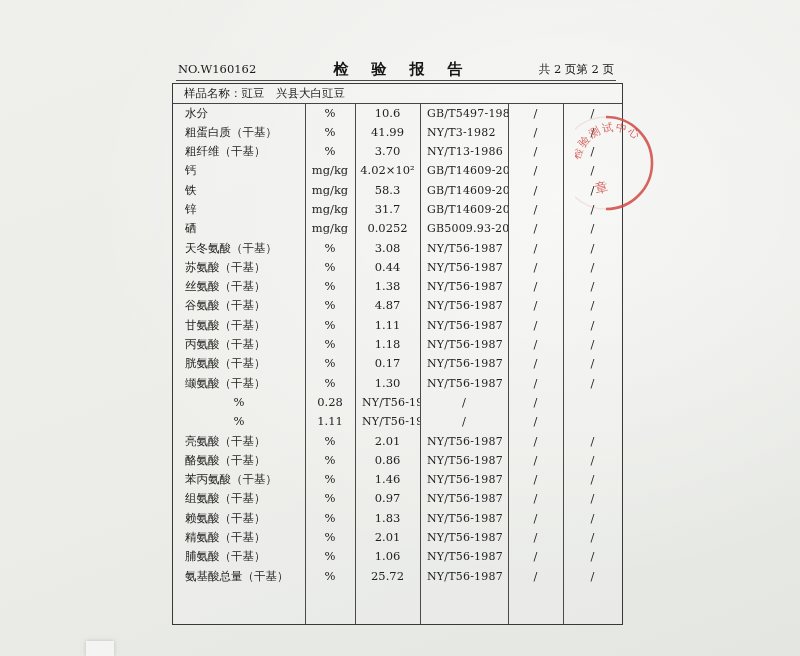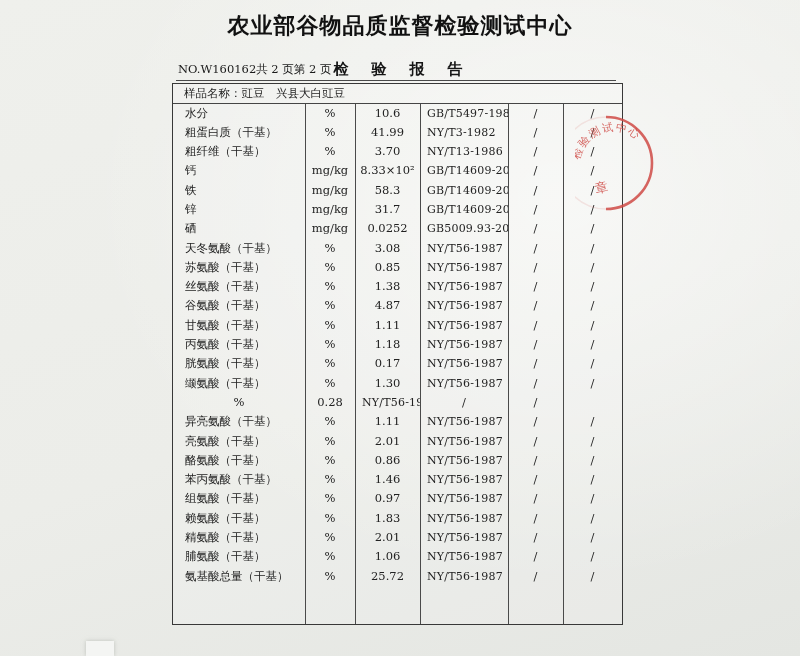--- a/index.html
+++ b/index.html
@@ -20,21 +20,21 @@
     text-align:center;font-size:22px;font-weight:bold;
     letter-spacing:1px;color:#111;
   }
   .doc-subtitle{
     position:absolute;top:60px;left:0;width:100%;
     text-align:center;font-size:15px;font-weight:bold;
     letter-spacing:4px;color:#151515;
   }
   .meta{
     position:absolute;top:62px;left:178px;width:436px;
-    display:flex;
+    display:flex;justify-content:space-between;
     font-size:11.5px;color:#1a1a1a;
   }
   .meta-rule{
     position:absolute;top:80px;left:176px;width:440px;height:0;
     border-top:1px solid #4a4a4a;
   }
   .report-table{
     position:absolute;top:83px;left:172px;width:451px;height:542px;
     border:1.5px solid #383838;
     box-sizing:border-box;
@@ -76,21 +76,20 @@
     position:absolute;left:86px;top:641px;width:28px;height:15px;
     background:rgba(255,255,255,0.5);
     box-shadow:0 0 4px rgba(160,165,158,0.6);
   }
 </style>
 </head>
 <body>
 
 <div class="page">
 
-  <div class="doc-title">农业部谷物品质监督检验测试中心</div>
   <div class="doc-subtitle">检　验　报　告</div>
 
   <div class="meta">
     <span>NO.W160162</span>
     <span>共 2 页第 2 页</span>
   </div>
   <div class="meta-rule"></div>
 
   <div class="report-table">
     <div class="sample-row">
@@ -118,21 +117,21 @@
             <div class="td c0">粗纤维（干基）</div>
             <div class="td c1">%</div>
             <div class="td c2">3.70</div>
             <div class="td c3">NY/T13-1986</div>
             <div class="td c4">/</div>
             <div class="td c5">/</div>
           </div>
           <div class="trow grid-cols">
             <div class="td c0">钙</div>
             <div class="td c1">mg/kg</div>
-            <div class="td c2">8.33×10²</div>
+            <div class="td c2">4.02×10²</div>
             <div class="td c3">GB/T14609-2008</div>
             <div class="td c4">/</div>
             <div class="td c5">/</div>
           </div>
           <div class="trow grid-cols">
             <div class="td c0">铁</div>
             <div class="td c1">mg/kg</div>
             <div class="td c2">58.3</div>
             <div class="td c3">GB/T14609-2008</div>
             <div class="td c4">/</div>
@@ -158,21 +157,21 @@
             <div class="td c0">天冬氨酸（干基）</div>
             <div class="td c1">%</div>
             <div class="td c2">3.08</div>
             <div class="td c3">NY/T56-1987</div>
             <div class="td c4">/</div>
             <div class="td c5">/</div>
           </div>
           <div class="trow grid-cols">
             <div class="td c0">苏氨酸（干基）</div>
             <div class="td c1">%</div>
-            <div class="td c2">0.85</div>
+            <div class="td c2">0.44</div>
             <div class="td c3">NY/T56-1987</div>
             <div class="td c4">/</div>
             <div class="td c5">/</div>
           </div>
           <div class="trow grid-cols">
             <div class="td c0">丝氨酸（干基）</div>
             <div class="td c1">%</div>
             <div class="td c2">1.38</div>
             <div class="td c3">NY/T56-1987</div>
             <div class="td c4">/</div>
@@ -219,21 +218,20 @@
             <div class="td c5">/</div>
           </div>
           <div class="trow grid-cols">
             <div class="td c1">%</div>
             <div class="td c2">0.28</div>
             <div class="td c3">NY/T56-1987</div>
             <div class="td c4">/</div>
             <div class="td c5">/</div>
           </div>
           <div class="trow grid-cols">
-            <div class="td c0">异亮氨酸（干基）</div>
             <div class="td c1">%</div>
             <div class="td c2">1.11</div>
             <div class="td c3">NY/T56-1987</div>
             <div class="td c4">/</div>
             <div class="td c5">/</div>
           </div>
           <div class="trow grid-cols">
             <div class="td c0">亮氨酸（干基）</div>
             <div class="td c1">%</div>
             <div class="td c2">2.01</div>

